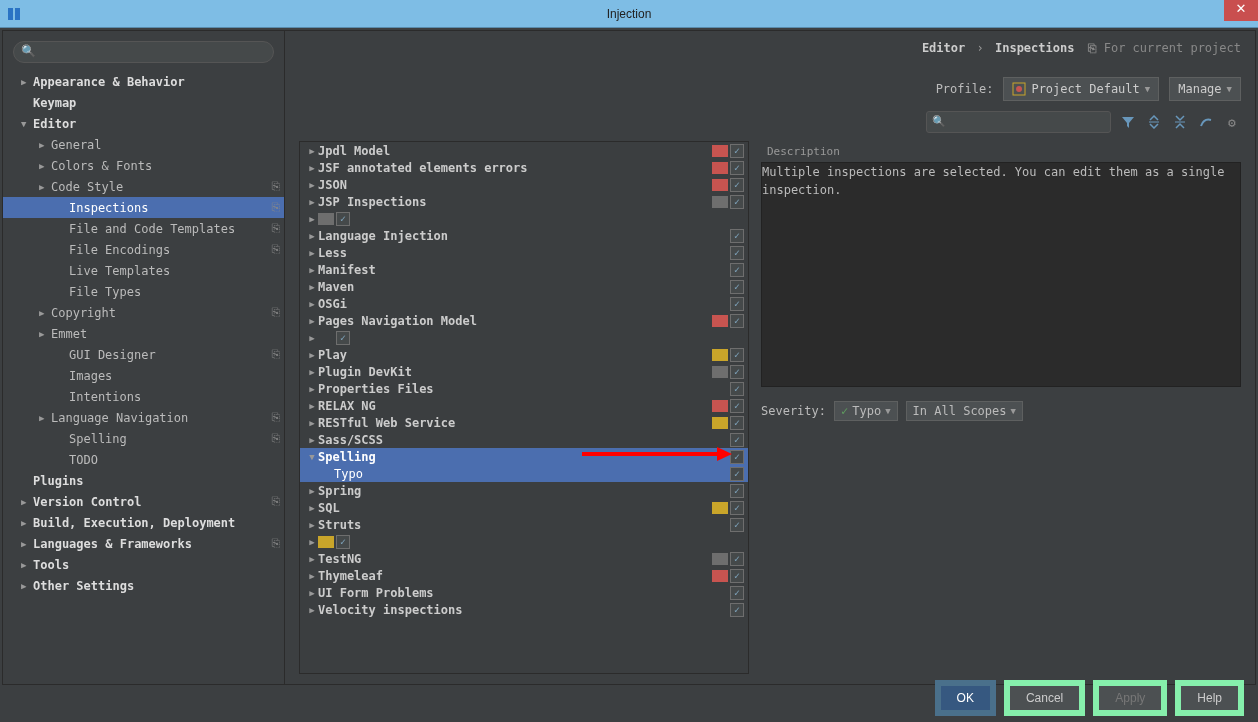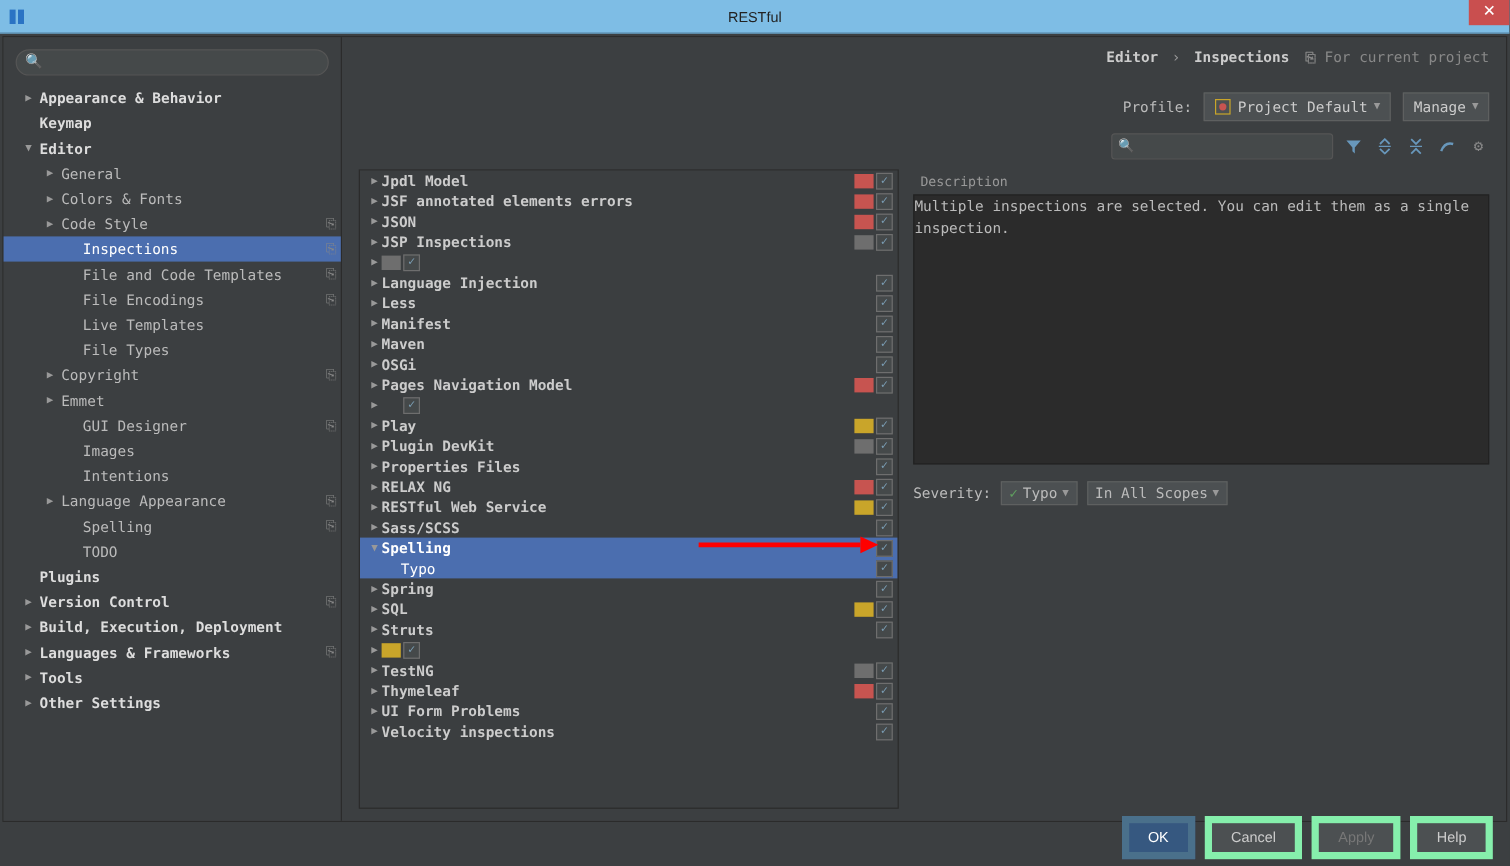--- a/index.html
+++ b/index.html
@@ -320,21 +320,21 @@
 </head>
 <body>
 
 <div class="titlebar">
   <span class="app-icon">
     <svg width="16" height="16" viewBox="0 0 16 16">
         <rect x="2" y="2" width="5" height="12" fill="#2a73c4"></rect>
         <rect x="9" y="2" width="5" height="12" fill="#2a73c4"></rect>
       </svg>
   </span>
-  <span class="title">RESTful</span>
+  <span class="title">Injection</span>
   <span class="close-btn">✕</span>
 </div>
 
 <div class="content">
   <div class="sidebar">
     <div class="search-wrap">
       <span class="mag">🔍</span>
       <input class="search-input" style="">
     </div>
     <div class="nav-tree" id="nav-tree">
@@ -413,21 +413,21 @@
           <span class="lbl">Images</span>
           <span class="marker"></span>
         </div>
         <div class="nav-item indent-2 leaf">
           <span class="arrow"></span>
           <span class="lbl">Intentions</span>
           <span class="marker"></span>
         </div>
         <div class="nav-item indent-1">
           <span class="arrow">▶</span>
-          <span class="lbl">Language Appearance</span>
+          <span class="lbl">Language Navigation</span>
           <span class="marker">⎘</span>
         </div>
         <div class="nav-item indent-2 leaf">
           <span class="arrow"></span>
           <span class="lbl">Spelling</span>
           <span class="marker">⎘</span>
         </div>
         <div class="nav-item indent-2 leaf">
           <span class="arrow"></span>
           <span class="lbl">TODO</span>

